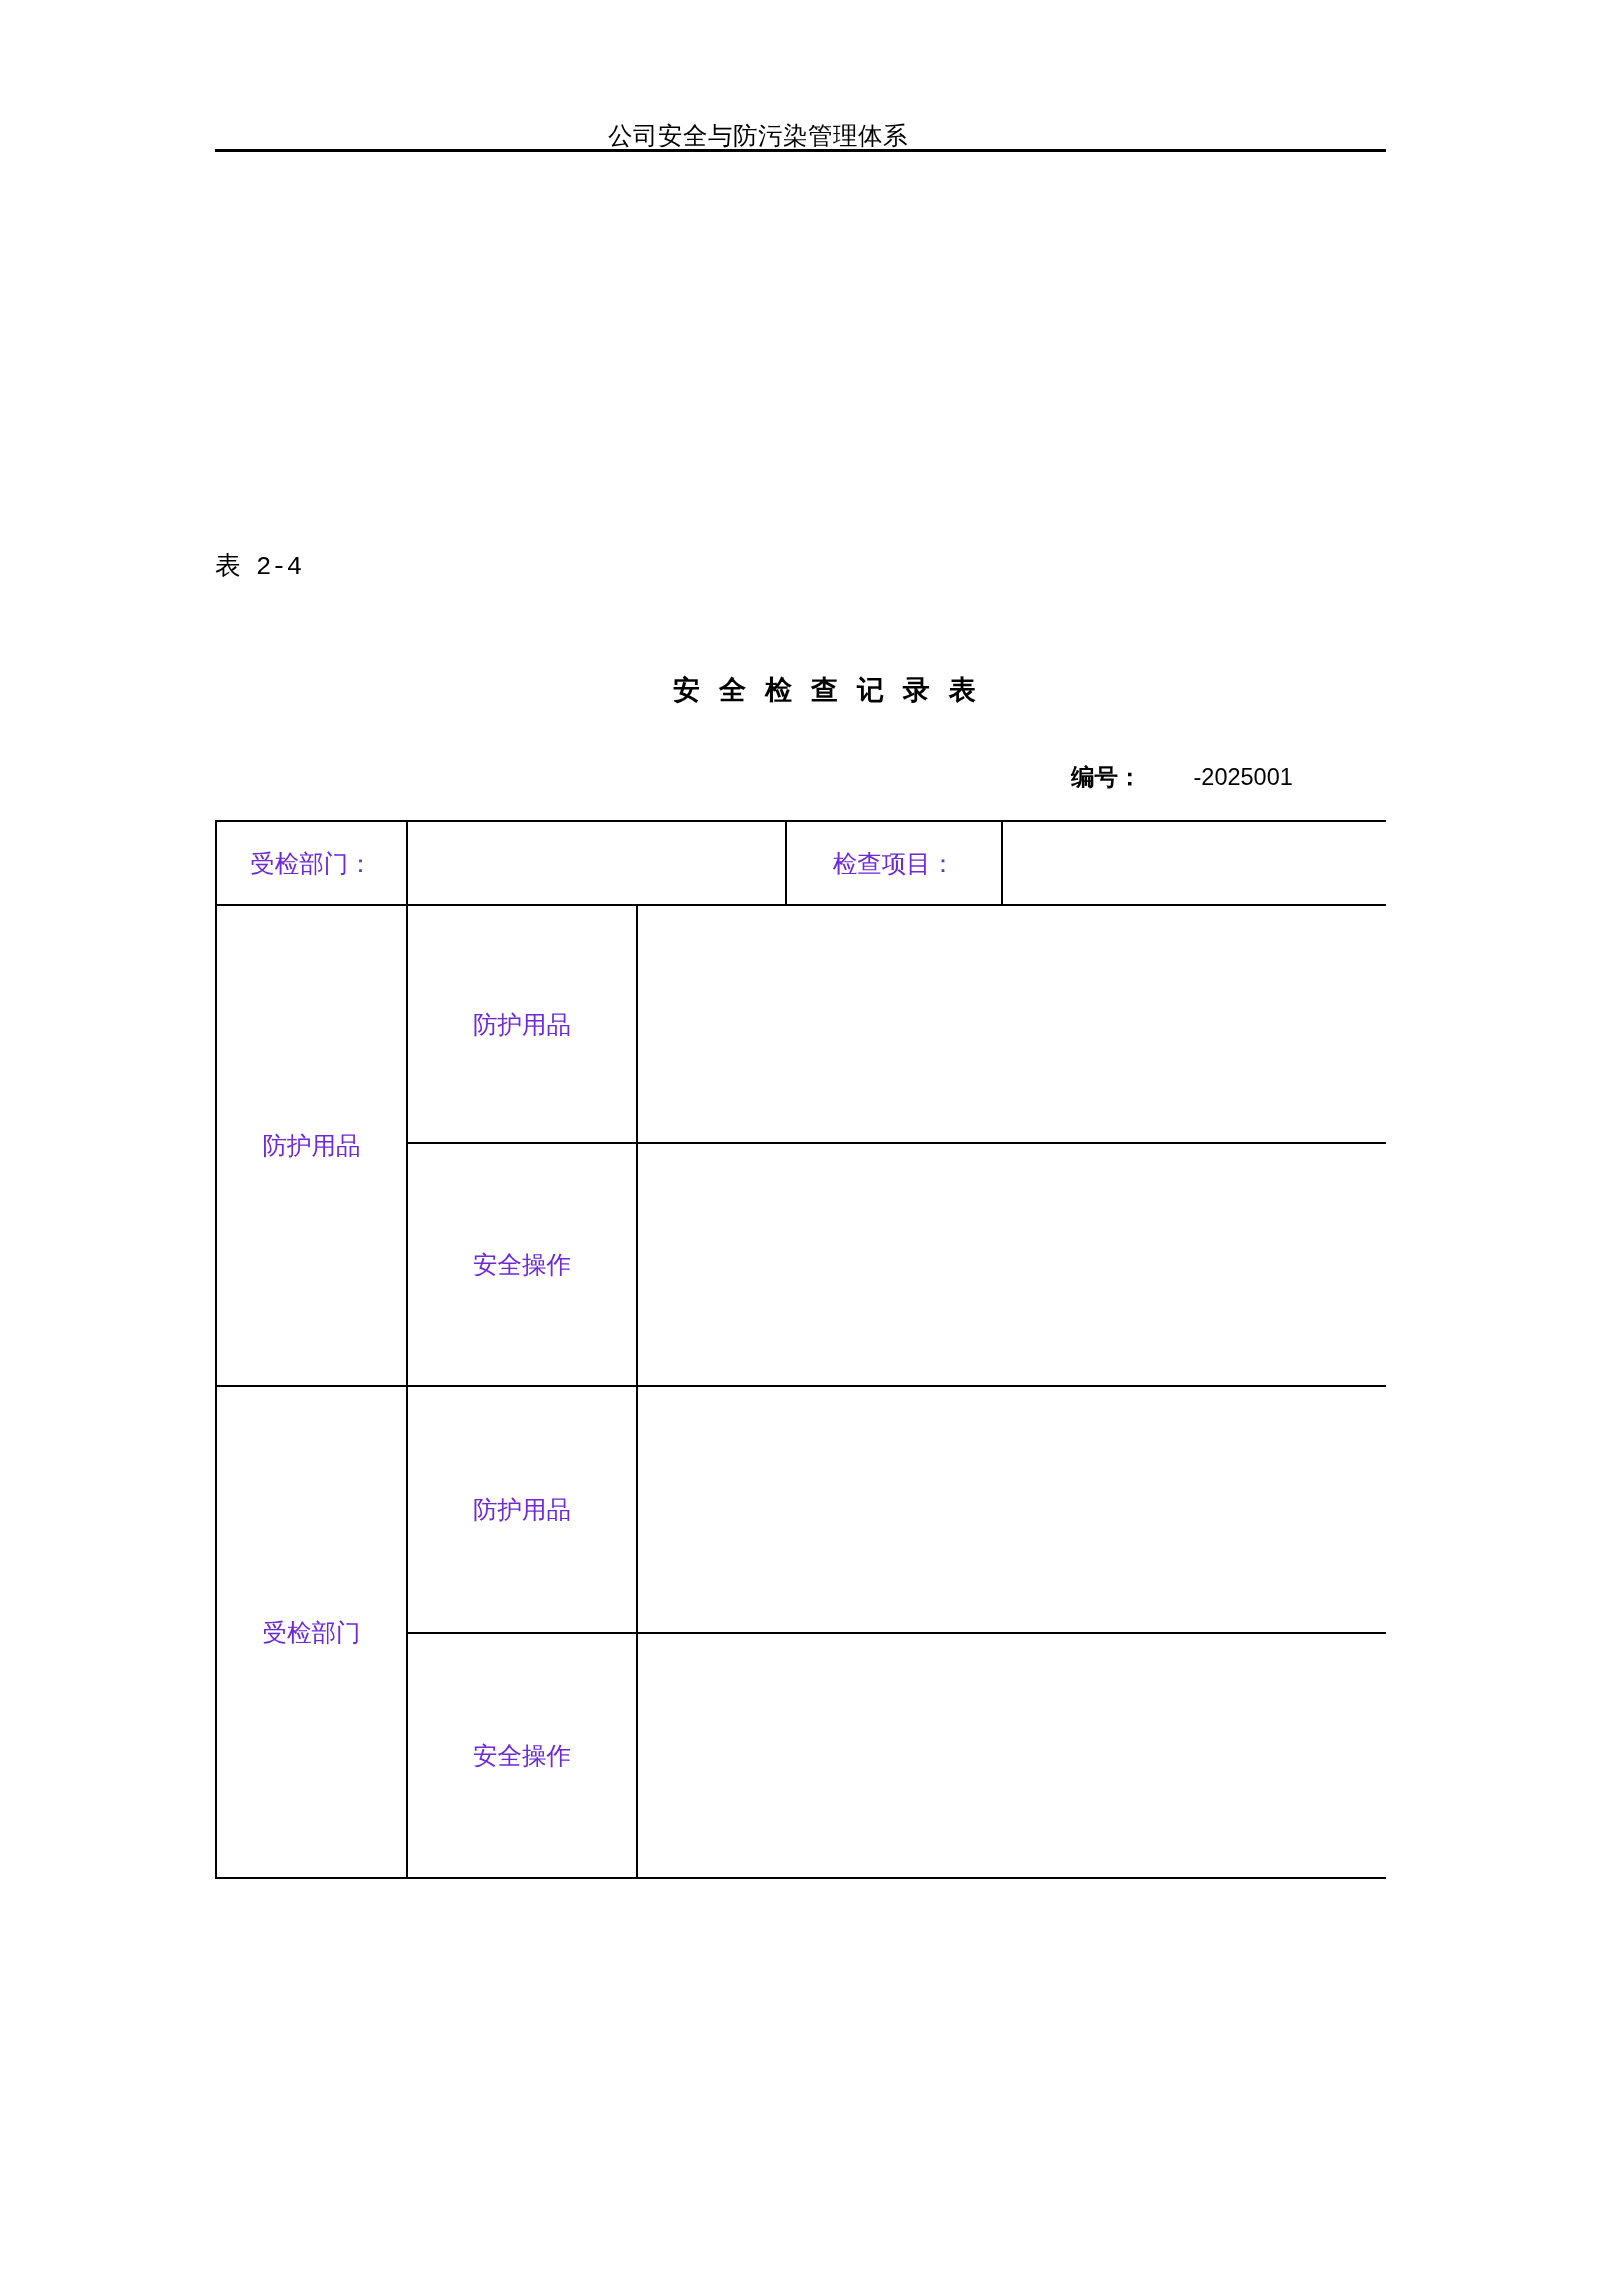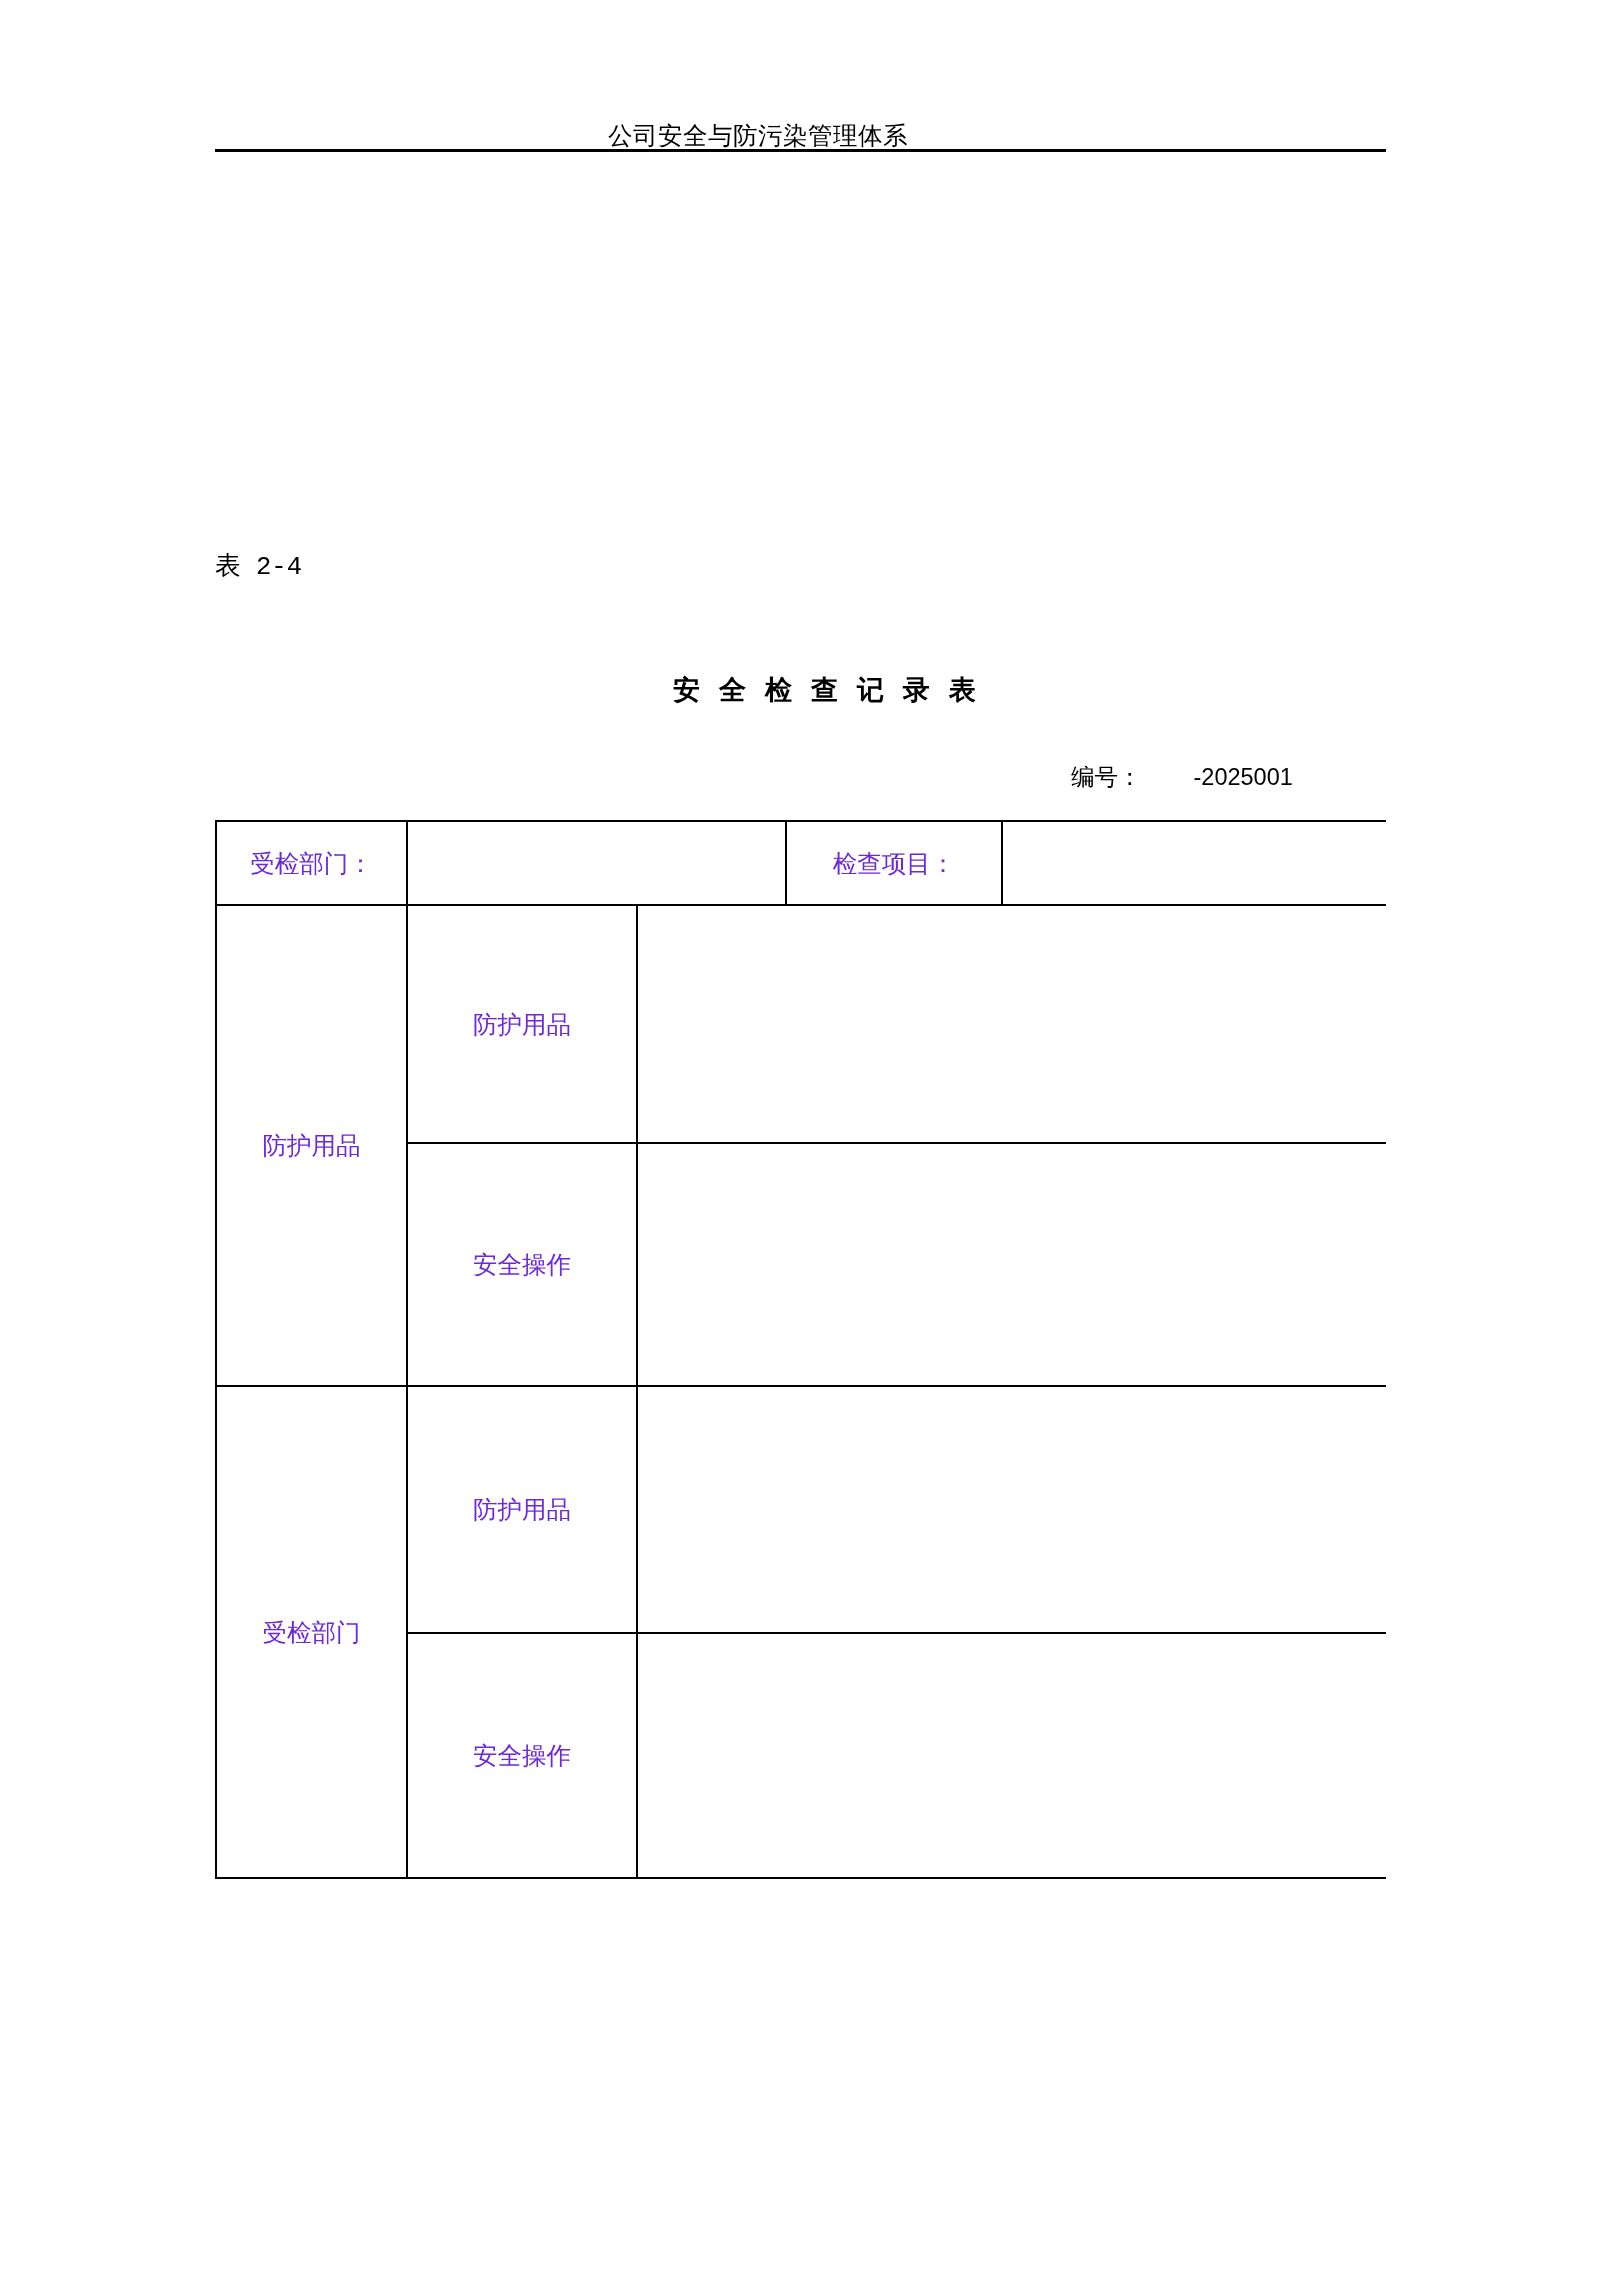--- a/index.html
+++ b/index.html
@@ -60,21 +60,21 @@
 
   
   .form-number {
     position: absolute;
     left: 1071px;
     top: 763px;
     font-size: 23.5px;
     line-height: 28px;
     white-space: nowrap;
   }
-  .form-number .num-label { font-family: "Liberation Serif", serif; }
+  .form-number .num-label { font-family: "Liberation Serif", serif; font-weight: bold; }
   .form-number .num-value {
     margin-left: 52px;
     font-family: "Liberation Sans", sans-serif;
     font-weight: normal;
   }
 
   
   table.form-table {
     position: absolute;
     left: 215px;

